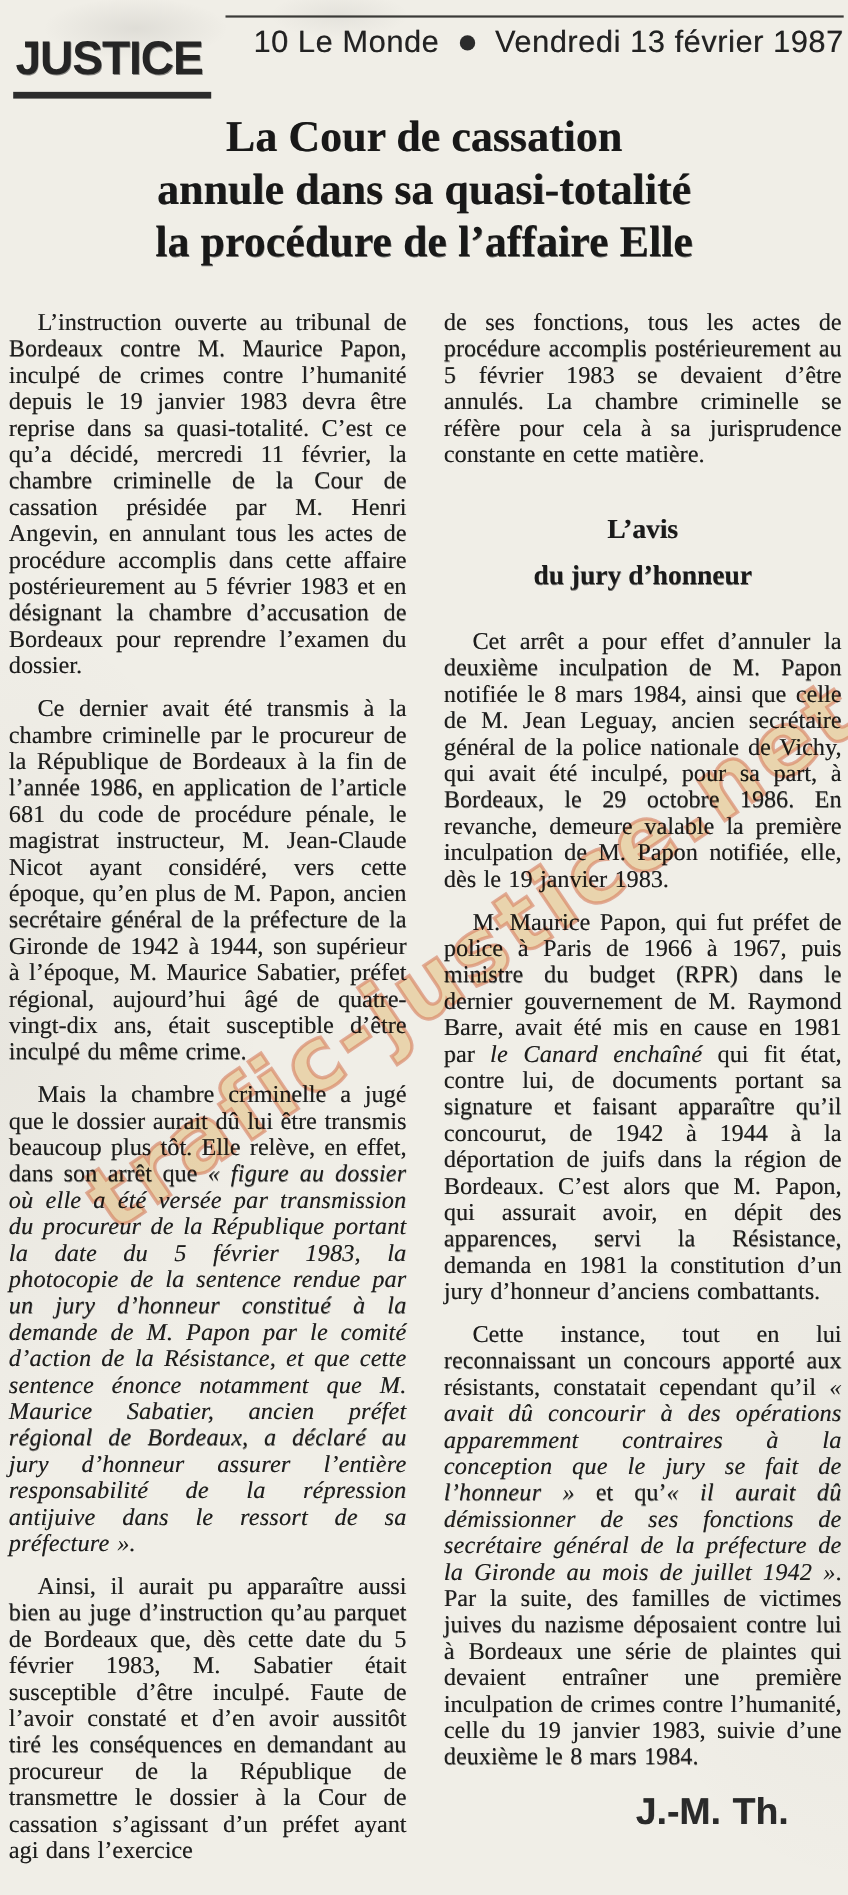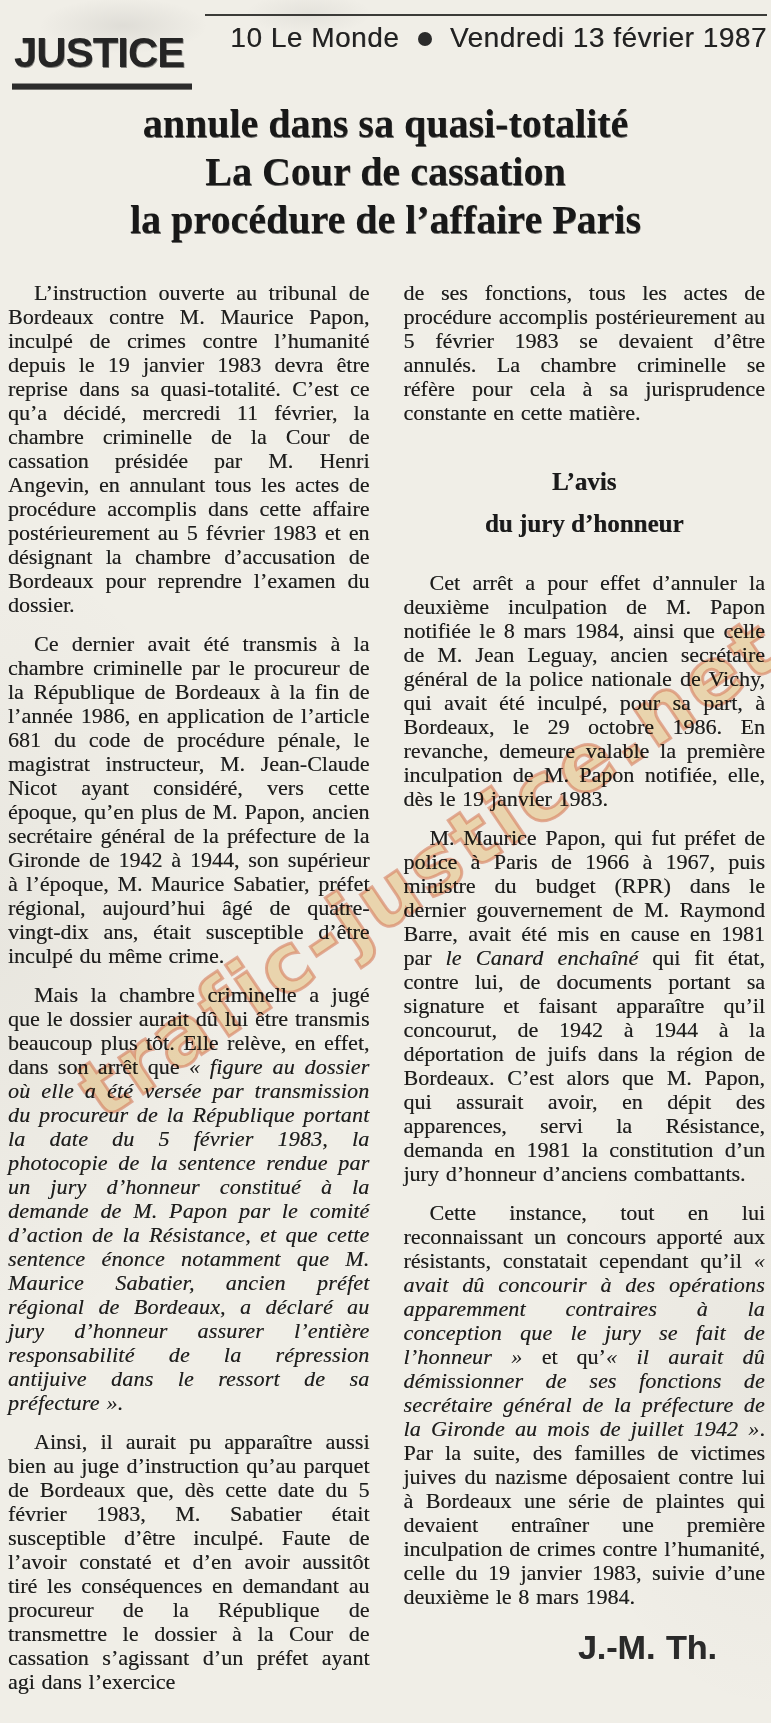--- a/index.html
+++ b/index.html
@@ -111,23 +111,23 @@
     <span>10</span>
     <span> </span>
     <span>Le Monde</span>
     <span class="bullet"></span>
     <span>Vendredi 13 février 1987</span>
   </div>
 
   <div class="section-label">JUSTICE</div>
 
   <h1 class="headline">
+    <span>La Cour de cassation</span>
     <span>annule dans sa quasi-totalité</span>
-    <span>La Cour de cassation</span>
-    <span>la procédure de l’affaire Paris</span>
+    <span>la procédure de l’affaire Elle</span>
   </h1>
 
   <div class="columns">
     <div class="col" id="col-left">
         <p><span>L’instruction ouverte au tribunal de Bordeaux contre M. Maurice Papon, inculpé de crimes contre l’humanité depuis le 19 janvier 1983 devra être reprise dans sa quasi-totalité. C’est ce qu’a décidé, mercredi 11 février, la chambre criminelle de la Cour de cassation présidée par M. Henri Angevin, en annulant tous les actes de procédure accomplis dans cette affaire postérieurement au 5 février 1983 et en désignant la chambre d’accusation de Bordeaux pour reprendre l’examen du dossier.</span></p>
         <p><span>Ce dernier avait été transmis à la chambre criminelle par le procureur de la République de Bordeaux à la fin de l’année 1986, en application de l’article 681 du code de procédure pénale, le magistrat instructeur, M. Jean-Claude Nicot ayant considéré, vers cette époque, qu’en plus de M. Papon, ancien secrétaire général de la préfecture de la Gironde de 1942 à 1944, son supérieur à l’époque, M. Maurice Sabatier, préfet régional, aujourd’hui âgé de quatre-vingt-dix ans, était susceptible d’être inculpé du même crime.</span></p>
         <p><span>Mais la chambre criminelle a jugé que le dossier aurait dû lui être transmis beaucoup plus tôt. Elle relève, en effet, dans son arrêt que </span><em>« figure au dossier où elle a été versée par transmission du procureur de la République portant la date du 5 février 1983, la photocopie de la sentence rendue par un jury d’honneur constitué à la demande de M. Papon par le comité d’action de la Résistance, et que cette sentence énonce notamment que M. Maurice Sabatier, ancien préfet régional de Bordeaux, a déclaré au jury d’honneur assurer l’entière responsabilité de la répression antijuive dans le ressort de sa préfecture ».</em></p>
         <p><span>Ainsi, il aurait pu apparaître aussi bien au juge d’instruction qu’au parquet de Bordeaux que, dès cette date du 5 février 1983, M. Sabatier était susceptible d’être inculpé. Faute de l’avoir constaté et d’en avoir aussitôt tiré les conséquences en demandant au procureur de la République de transmettre le dossier à la Cour de cassation s’agissant d’un préfet ayant agi dans l’exercice</span></p>
       </div>
     <div class="col" id="col-right">

